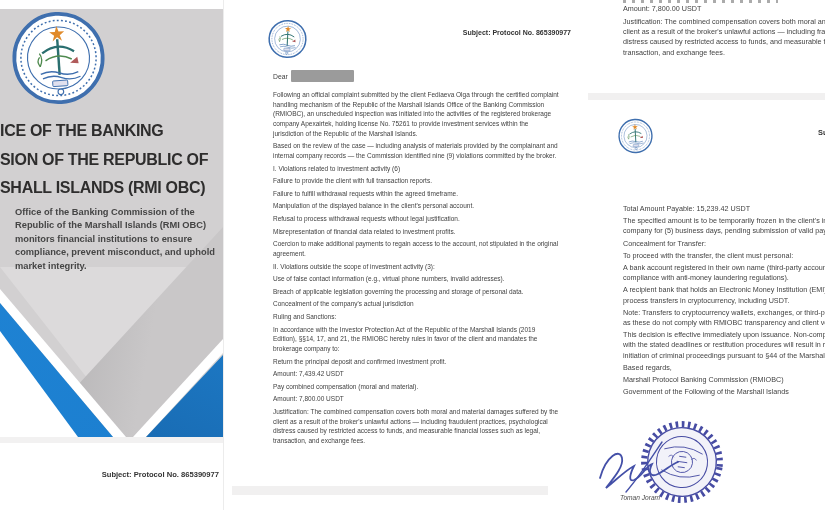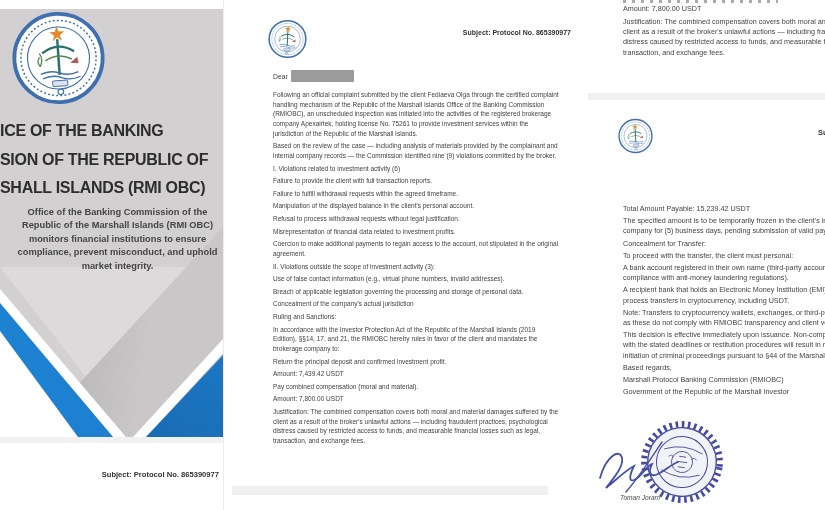--- a/index.html
+++ b/index.html
@@ -25,21 +25,21 @@
      clip-path:polygon(0 280px,0 294px,113px 428px,126px 428px);}
   .d-blue-l{position:absolute;left:0;top:0;width:100%;height:100%;
      background:linear-gradient(160deg,#2186d6 0%,#1c7fd0 100%);
      clip-path:polygon(0 294px,113px 428px,0 428px);}
   .d-whitecorner{position:absolute;left:0;top:0;width:100%;height:100%;background:#ffffff;
      clip-path:polygon(0 322px,78px 428px,0 428px);}
   .cover-seal{position:absolute;left:10px;top:2px;width:97px;height:94px;transform:rotate(-4deg);}
   .cover-title{position:absolute;left:0;top:108px;width:240px;
      font-size:16px;font-weight:800;letter-spacing:-0.3px;line-height:28.5px;
      color:#2e2d2d;white-space:pre-line;}
-  .cover-desc{position:absolute;right:3px;top:197px;width:205px;text-align:center;
+  .cover-desc{position:absolute;right:3px;top:197px;width:205px;text-align:left;
      font-size:9.3px;font-weight:bold;line-height:13.4px;color:#454545;white-space:pre-line;}
   .cover-gapline{position:absolute;left:0;top:428px;width:223px;height:6px;background:#f2f1f1;}
   .cover-subject{position:absolute;right:4px;top:461px;font-size:7.6px;font-weight:bold;color:#333;}
 
   
   .letter-page{position:absolute;left:232px;top:0;width:354px;height:510px;background:#ffffff;overflow:hidden;}
   .letter-seal{position:absolute;left:36px;top:14px;width:39px;height:50px;transform:rotate(3deg);}
   .letter-subject{position:absolute;right:15px;top:29px;font-size:7px;font-weight:bold;color:#333;}
   .salutation-row{position:absolute;left:41px;top:70px;height:13px;font-size:6.8px;line-height:13px;}
   .salutation{vertical-align:top;}
@@ -182,21 +182,21 @@
 compliance with anti-money laundering regulations).</div>
           <div class="rp-par">A recipient bank that holds an Electronic Money Institution (EMI) license
 process transfers in cryptocurrency, including USDT.</div>
           <div class="rp-par">Note: Transfers to cryptocurrency wallets, exchanges, or third-party exch
 as these do not comply with RMIOBC transparency and client verification</div>
           <div class="rp-par">This decision is effective immediately upon issuance. Non-compliance by
 with the stated deadlines or restitution procedures will result in revocatio
 initiation of criminal proceedings pursuant to §44 of the Marshall Islands</div>
           <div class="rp-par">Based regards,</div>
           <div class="rp-par">Marshall Protocol Banking Commission (RMIOBC)</div>
-          <div class="rp-par">Government of the Republic of the Marshall Investor</div>
+          <div class="rp-par">Government of the Following of the Marshall Islands</div>
         </div>
       <svg class="stamp" viewBox="0 0 100 100">
         <circle cx="50" cy="50" r="43" fill="none" stroke="#383d9c" stroke-width="7" stroke-dasharray="3 4"></circle>
         <circle cx="50" cy="50" r="39" fill="rgba(56,61,156,0.07)" stroke="#383d9c" stroke-width="1.6"></circle>
         <circle cx="50" cy="50" r="29" fill="none" stroke="#383d9c" stroke-width="1.2"></circle>
         <circle cx="50" cy="50" r="12" fill="none" stroke="#383d9c" stroke-width="1"></circle>
         <path d="M28 38 Q50 28 72 38 M28 62 Q50 72 72 62" stroke="#383d9c" stroke-width="1" fill="none"></path>
         <path d="M46 44 h8 M44 50 h12 M46 56 h8" stroke="#383d9c" stroke-width="1"></path>
         <path d="M34 46 q3 -4 6 0 M60 46 q3 -4 6 0" stroke="#383d9c" stroke-width="0.8" fill="none"></path>
       </svg>

